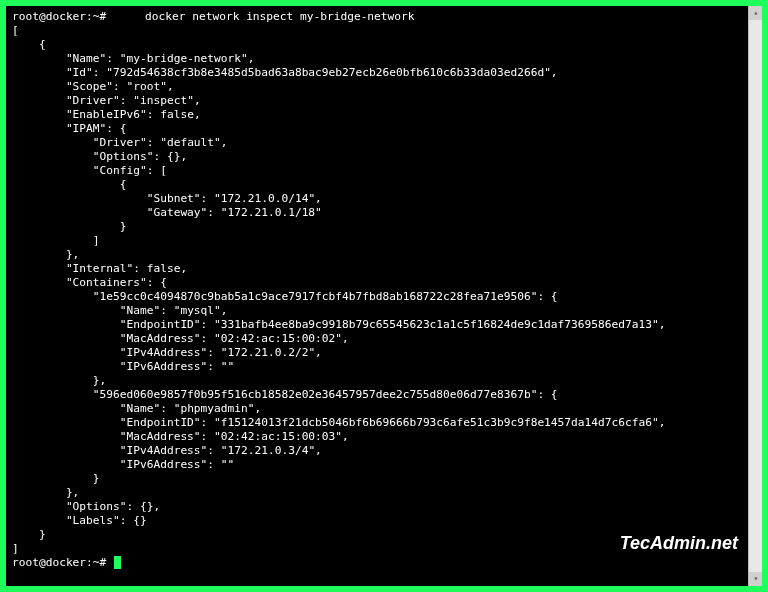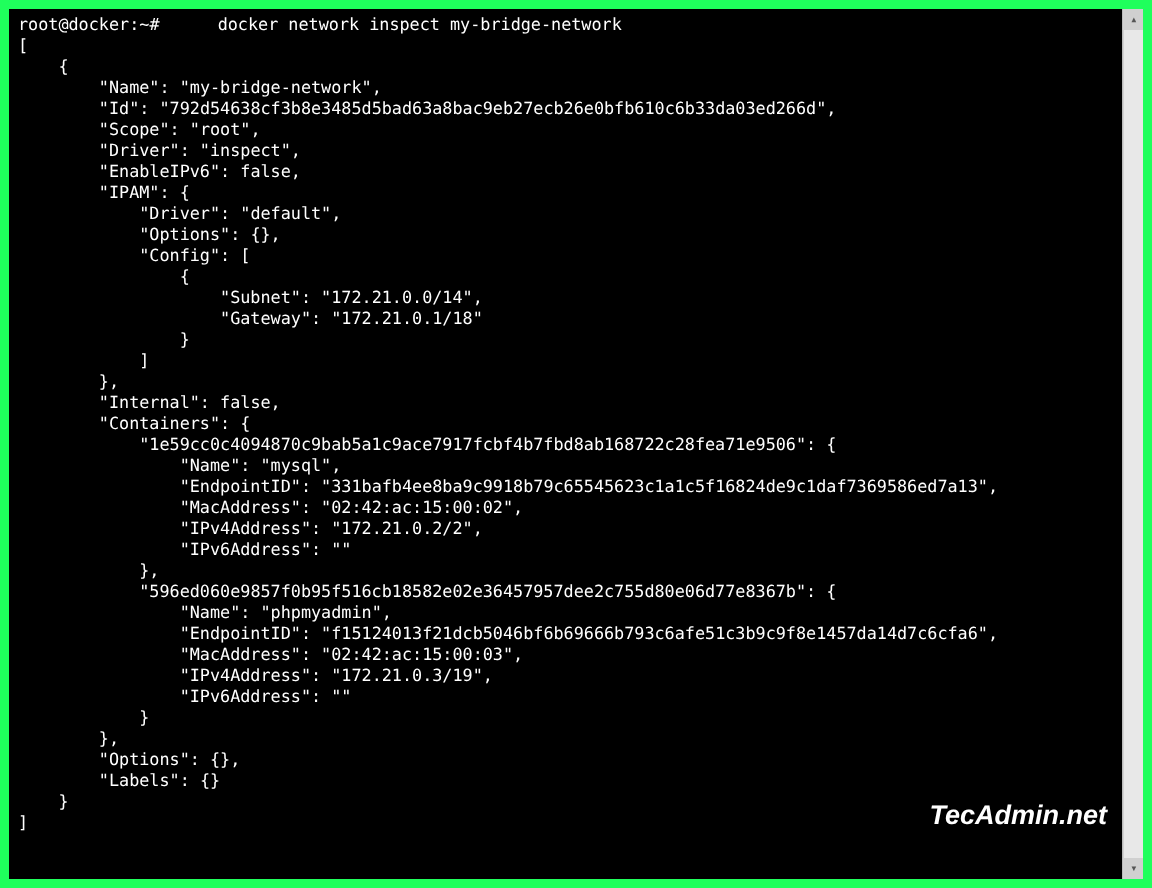--- a/index.html
+++ b/index.html
@@ -101,28 +101,29 @@
 <pre>                "Name": "<span>mysql</span>",</pre>
 <pre>                "EndpointID": "<span>331bafb4ee8ba9c9918b79c65545623c1a1c5f16824de9c1daf7369586ed7a13</span>",</pre>
 <pre>                "MacAddress": "<span>02:42:ac:15:00:02</span>",</pre>
 <pre>                "IPv4Address": "<span>172.21.0.2/2</span>",</pre>
 <pre>                "IPv6Address": "<span></span>"</pre>
 <pre>            },</pre>
 <pre>            "<span>596ed060e9857f0b95f516cb18582e02e36457957dee2c755d80e06d77e8367b</span>": {</pre>
 <pre>                "Name": "<span>phpmyadmin</span>",</pre>
 <pre>                "EndpointID": "<span>f15124013f21dcb5046bf6b69666b793c6afe51c3b9c9f8e1457da14d7c6cfa6</span>",</pre>
 <pre>                "MacAddress": "<span>02:42:ac:15:00:03</span>",</pre>
-<pre>                "IPv4Address": "<span>172.21.0.3/19</span>",</pre>
+<pre>                "IPv4Address": "<span>172.21.0.3/4</span>",</pre>
 <pre>                "IPv6Address": "<span></span>"</pre>
 <pre>            }</pre>
 <pre>        },</pre>
 <pre>        "Options": <span>{}</span>,</pre>
 <pre>        "Labels": <span>{}</span></pre>
 <pre>    }</pre>
 <pre>]</pre>
+<pre><span class="prompt-user">root@docker</span><span>:</span><span>~</span><span class="prompt-hash">#</span> <span class="cursor"></span></pre>
   </div>
 
   <div class="watermark">TecAdmin.net</div>
 
   <div class="scrollbar-track">
     <div class="scrollbar-arrow up">▴</div>
     <div class="scrollbar-arrow down">▾</div>
   </div>
 </div>
 

